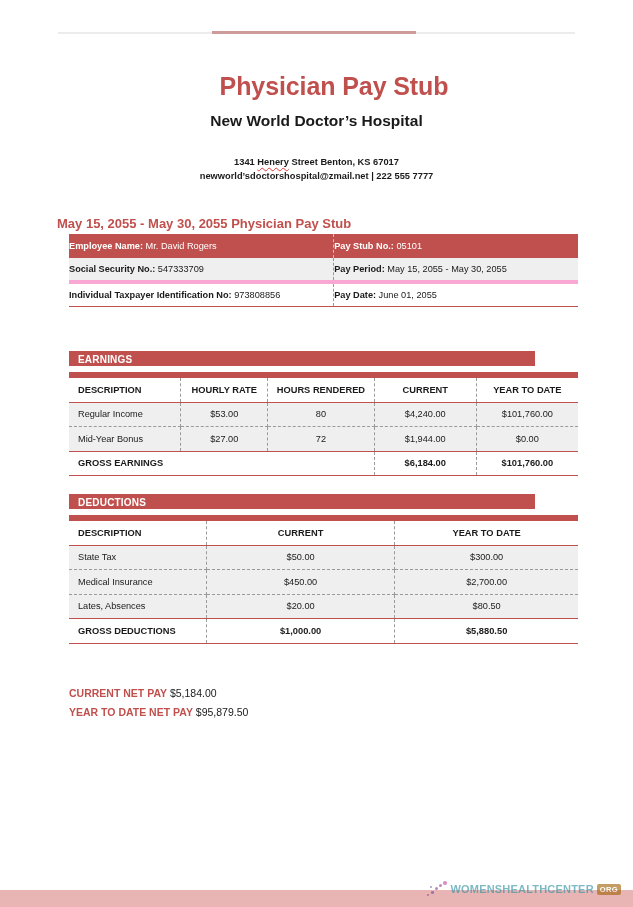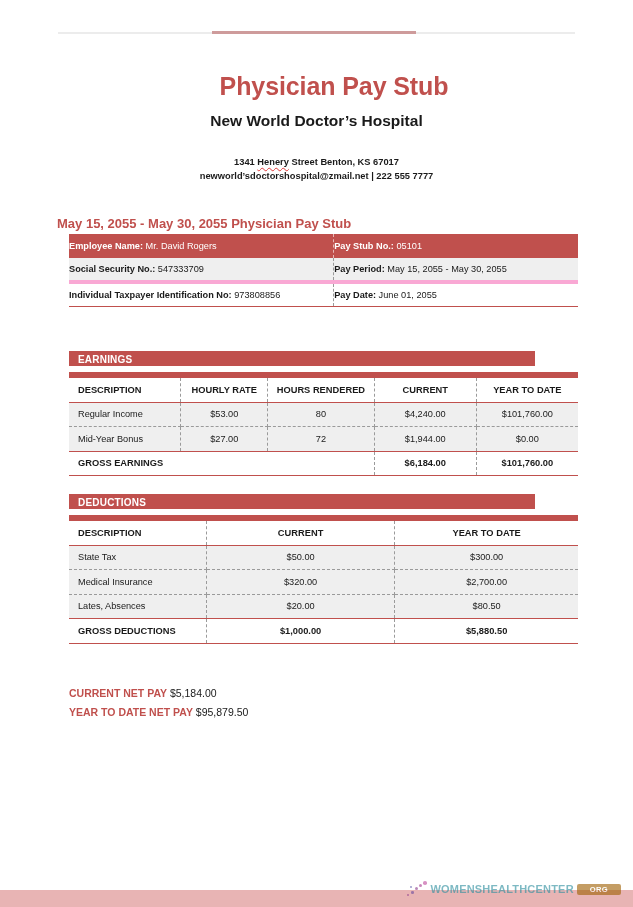--- a/index.html
+++ b/index.html
@@ -223,21 +223,21 @@
     font-size: 11px;
     font-weight: bold;
     letter-spacing: 0.2px;
     color: #2f8f9f;
   }
   .logo-badge {
     font-size: 7.6px;
     font-weight: bold;
     color: #ffffff;
     background: #a16207;
-    padding: 1px 13px;
+    padding: 1px 3px;
     border-radius: 2px;
     letter-spacing: 0.3px;
   }
 </style>
 </head>
 <body>
 
 <div class="top-rule"></div>
 <div class="top-rule-accent"></div>
 
@@ -331,21 +331,21 @@
       <td>CURRENT</td>
       <td>YEAR TO DATE</td>
     </tr>
     <tr class="drow">
       <td>State Tax</td>
       <td>$50.00</td>
       <td>$300.00</td>
     </tr>
     <tr class="drow">
       <td>Medical Insurance</td>
-      <td>$320.00</td>
+      <td>$450.00</td>
       <td>$2,700.00</td>
     </tr>
     <tr class="drow last-data">
       <td>Lates, Absences</td>
       <td>$20.00</td>
       <td>$80.50</td>
     </tr>
     <tr class="trow">
       <td>GROSS DEDUCTIONS</td>
       <td>$1,000.00</td>

